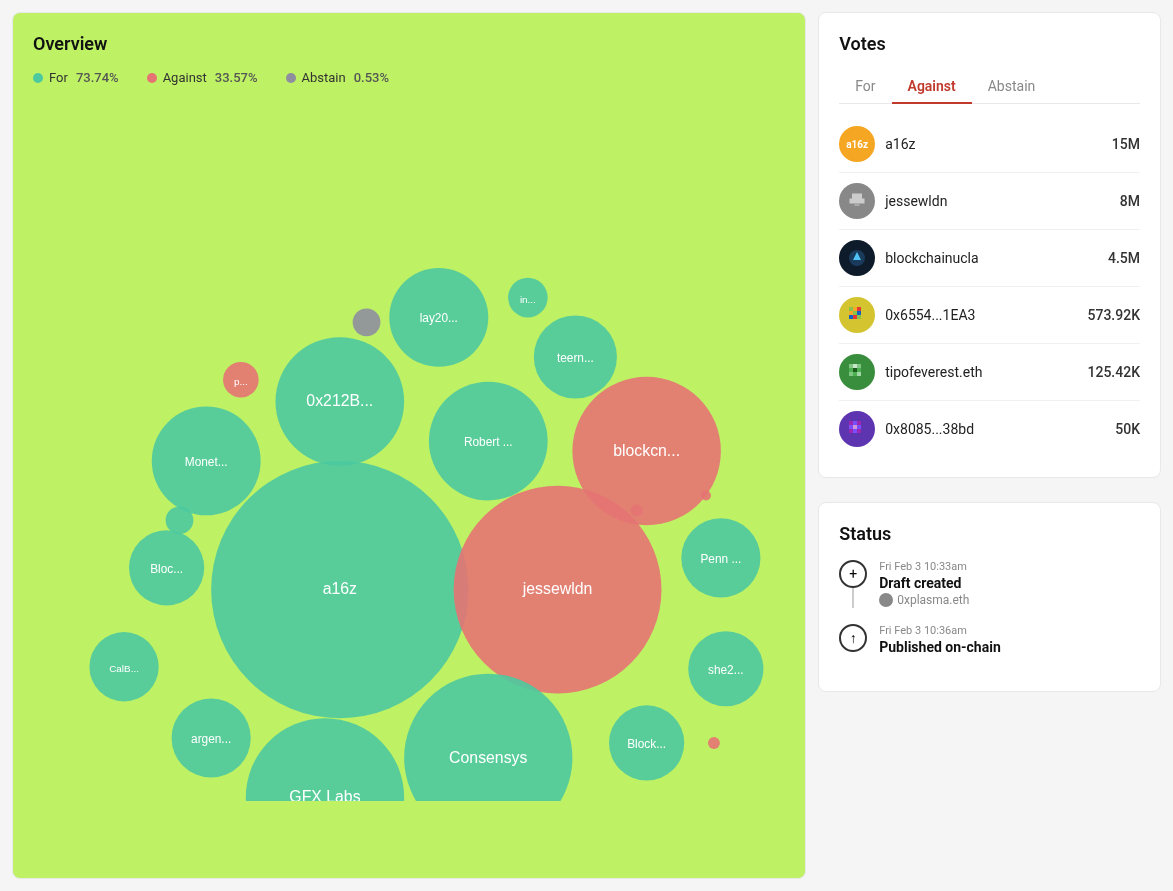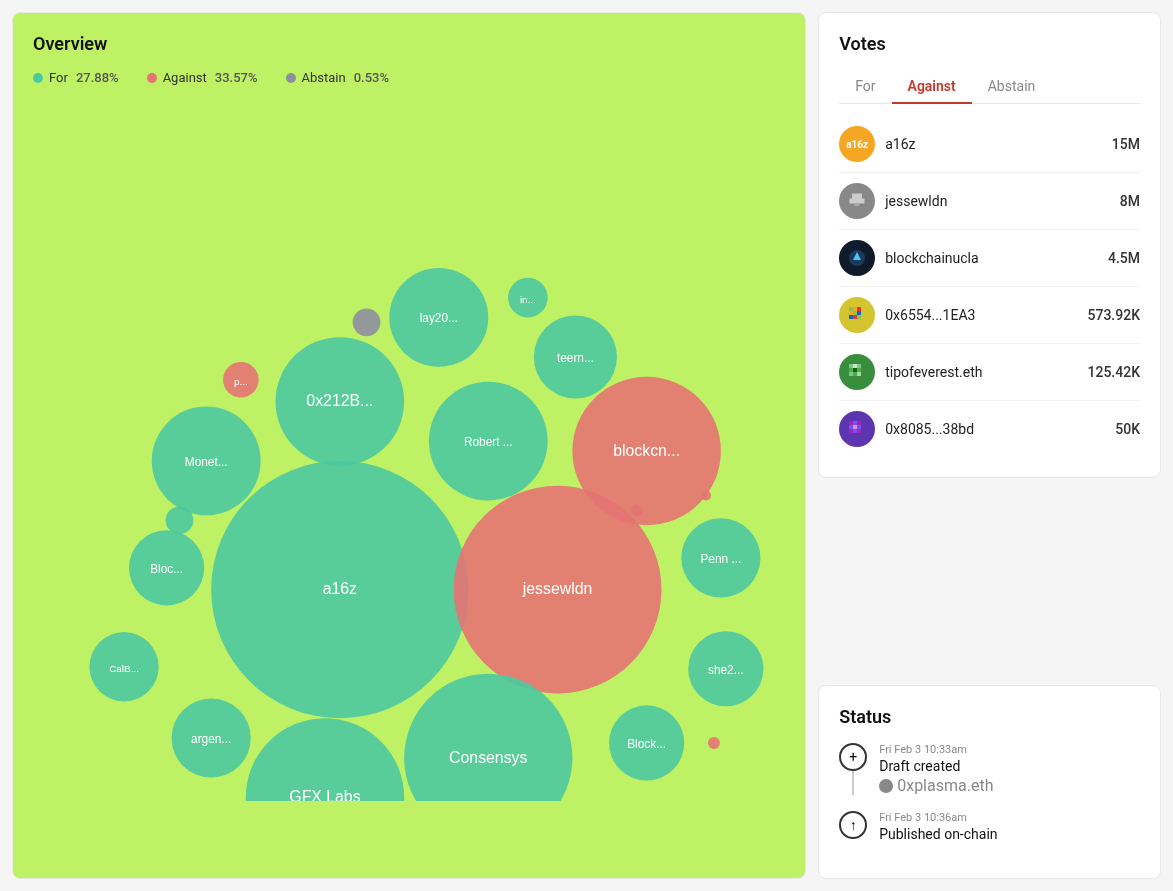--- a/index.html
+++ b/index.html
@@ -18,22 +18,21 @@
       border-radius: 8px;
       margin: 12px;
       padding: 20px;
     }
 
     .right-panel {
       width: 350px;
       margin: 12px 12px 12px 0;
       display: flex;
       flex-direction: column;
-      gap: 12px;
-      justify-content: space-between;
+      gap: 24px;
     }
 
     .votes-card {
       background: #fff;
       border: 1px solid #e8e8e8;
       border-radius: 8px;
       padding: 20px;
     }
 
     .status-card {
@@ -218,26 +217,26 @@
     }
 
     .status-date {
       font-size: 11px;
       color: #888;
       margin-bottom: 2px;
     }
 
     .status-event {
       font-size: 14px;
-      font-weight: 400;
+      font-weight: 700;
       color: #111;
     }
 
     .status-sub {
-      font-size: 16px;
+      font-size: 12px;
       color: #888;
       margin-top: 2px;
       display: flex;
       align-items: center;
       gap: 4px;
     }
 
     .sub-avatar {
       width: 14px;
       height: 14px;
@@ -249,21 +248,21 @@
 <body>
 
 <div class="left-panel">
   <h2 class="section-title">Overview</h2>
 
   <div class="legend">
 
   <div class="legend-item">
     <span class="legend-dot" style="background:#4dc9a0"></span>
     <span>For</span>
-    <span class="legend-pct">27.88%</span>
+    <span class="legend-pct">73.74%</span>
   </div>
       <div class="legend-item">
     <span class="legend-dot" style="background:#e57373"></span>
     <span>Against</span>
     <span class="legend-pct">33.57%</span>
   </div>
       <div class="legend-item">
     <span class="legend-dot" style="background:#8e8e9e"></span>
     <span>Abstain</span>
     <span class="legend-pct">0.53%</span>

